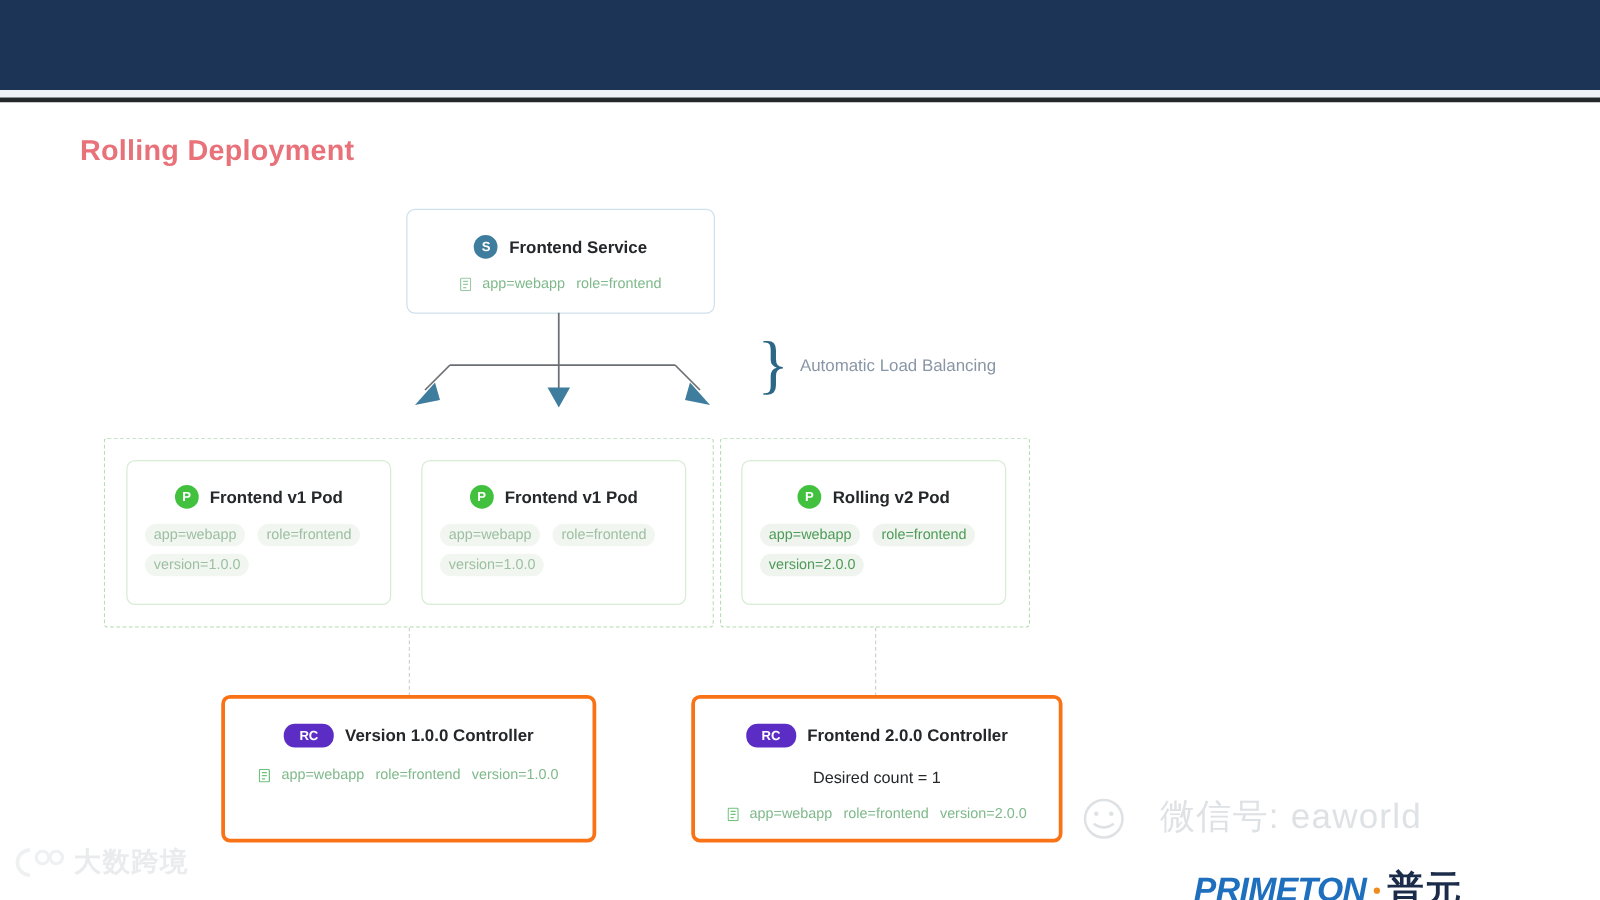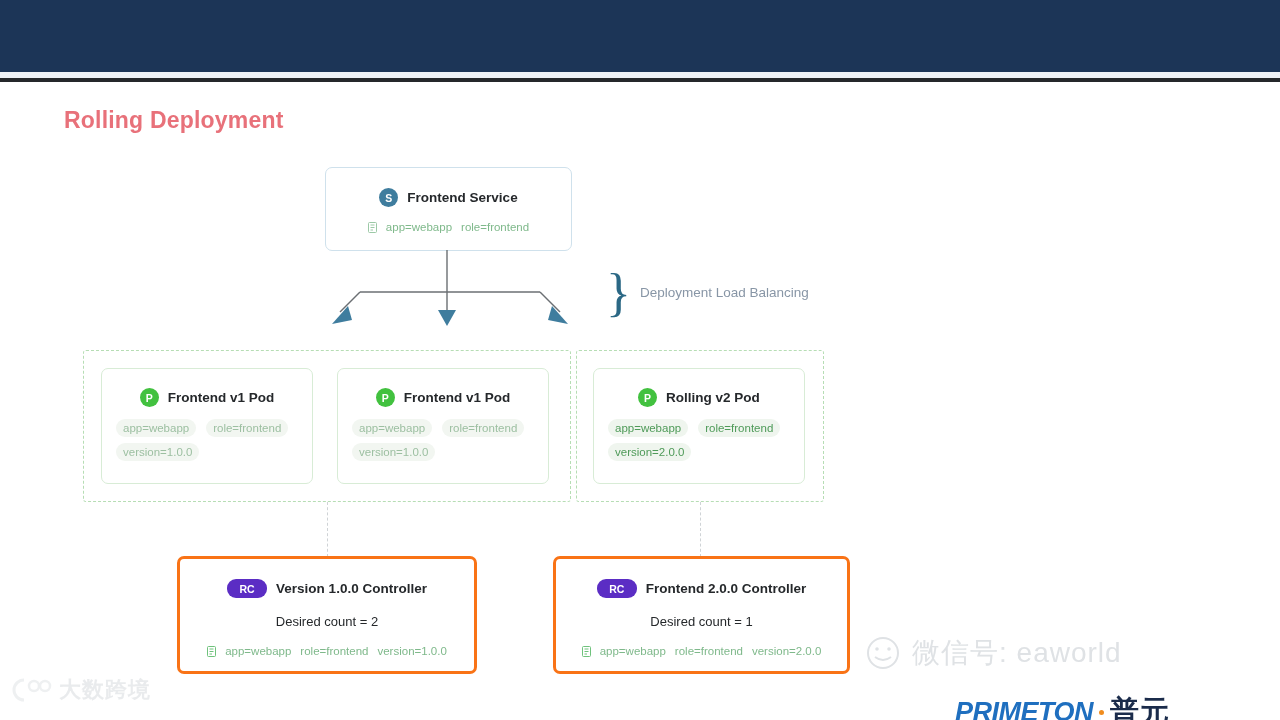--- a/index.html
+++ b/index.html
@@ -259,22 +259,22 @@
     font-weight: bold;
     color: #b9bfc4;
     letter-spacing: 1px;
   }
 
   #wm-wechat {
     position: absolute;
     left: 862px;
     top: 634px;
     display: flex;
-    align-items: center;
-    gap: 8px;
+    align-items: flex-end;
+    gap: 24px;
   }
   #wm-wechat-text {
     font-size: 28px;
     color: #dfe2e5;
     letter-spacing: 1px;
     white-space: nowrap;
   }
 
   #wm-primeton {
     position: absolute;
@@ -348,21 +348,21 @@
     <line x1="30" y1="42" x2="10" y2="62" stroke="#6b6f73" stroke-width="1.4"></line>
     <line x1="210" y1="42" x2="230" y2="62" stroke="#6b6f73" stroke-width="1.4"></line>
     <line x1="117" y1="42" x2="117" y2="62" stroke="#6b6f73" stroke-width="1.4"></line>
     <polygon points="2,74 18,56 22,70" fill="#3f7d9e"></polygon>
     <polygon points="238,74 222,56 218,70" fill="#3f7d9e"></polygon>
     <polygon points="108,60 126,60 117,76" fill="#3f7d9e"></polygon>
   </svg>
 
   <div id="lb-annotation">
     <span id="lb-brace">}</span>
-    <span id="lb-text">Deployment Load Balancing</span>
+    <span id="lb-text">Automatic Load Balancing</span>
   </div>
 
   <div class="pod-group" id="pod-group-v1"></div>
   <div class="pod-group" id="pod-group-v2"></div>
 
   <div class="pod-node" id="pod-1">
     <div class="node-title-row">
       <span class="badge-circle badge-pod">P</span>
       <span class="node-title">Frontend v1 Pod</span>
     </div>
@@ -398,21 +398,20 @@
   </div>
 
   <div class="vconn" id="vconn-1"></div>
   <div class="vconn" id="vconn-2"></div>
 
   <div class="ctrl-node" id="ctrl-1">
     <div class="node-title-row">
       <span class="badge-pill badge-rc">RC</span>
       <span class="node-title">Version 1.0.0 Controller</span>
     </div>
-    <div class="ctrl-count">Desired count = 2</div>
     <div class="label-row">
       <svg class="tag-icon" viewBox="0 0 9 11">
         <rect x="0.5" y="0.5" width="8" height="10" rx="1" fill="none" stroke="#6fc27c" stroke-width="1"></rect>
         <line x1="2.5" y1="3" x2="6.5" y2="3" stroke="#6fc27c" stroke-width="1"></line>
         <line x1="2.5" y1="5.5" x2="6.5" y2="5.5" stroke="#6fc27c" stroke-width="1"></line>
         <line x1="2.5" y1="8" x2="5" y2="8" stroke="#6fc27c" stroke-width="1"></line>
       </svg>
       <span class="label-text">app=webapp</span>
       <span class="label-text">role=frontend</span>
       <span class="label-text">version=1.0.0</span>

